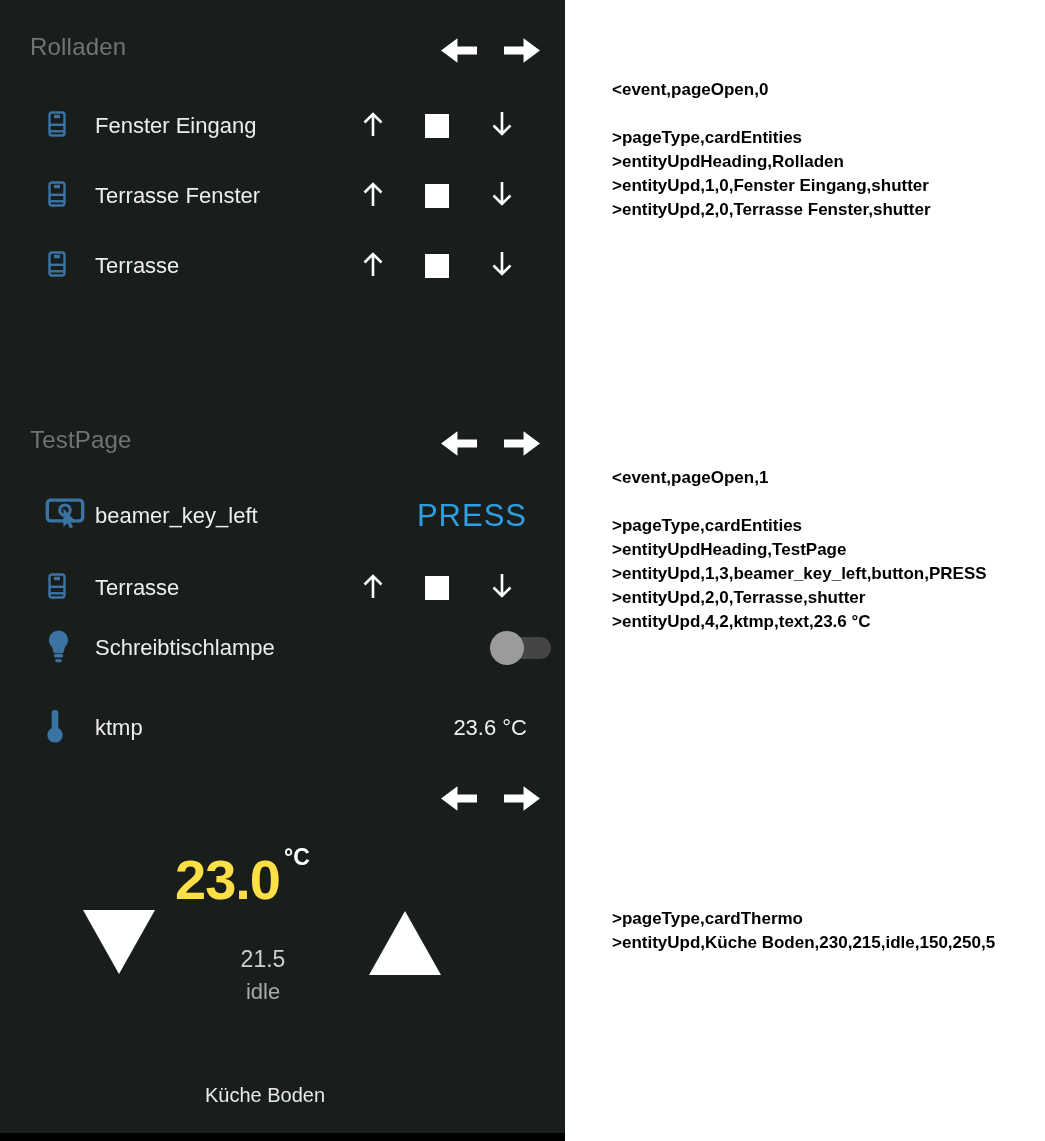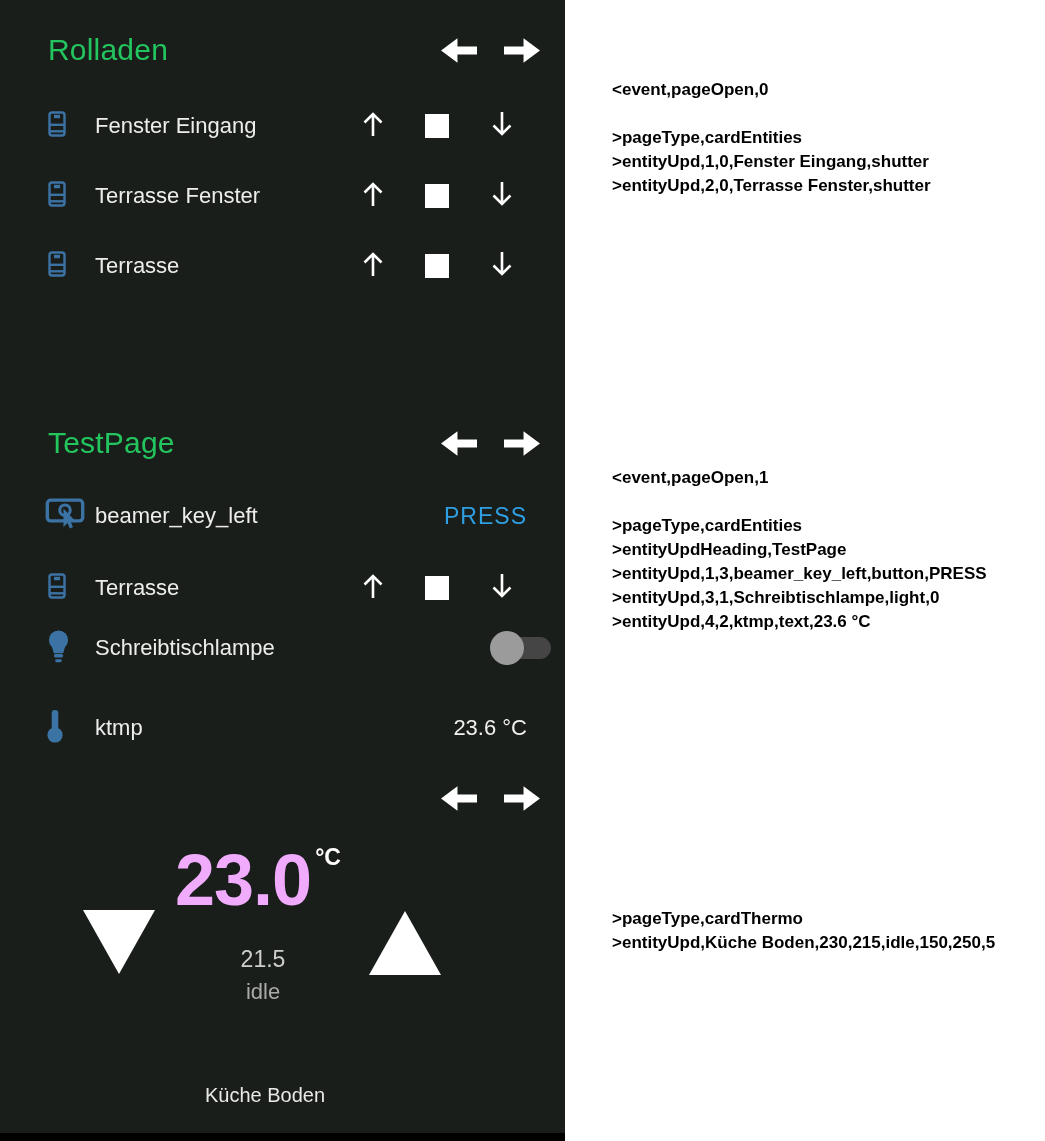--- a/index.html
+++ b/index.html
@@ -8,21 +8,21 @@
     font-family:"Liberation Sans", sans-serif;overflow:hidden;
   }
   
   .panel-col{
     position:absolute;left:0;top:0;width:565px;height:1141px;
     background:#1a1e1a;
   }
   .bottom-strip{position:absolute;left:0;bottom:0;width:565px;height:8px;background:#000;}
 
   .heading{
-    position:absolute;left:48px;color:#22c55e;font-size:30px;font-weight:400;
+    position:absolute;left:30px;color:#737373;font-size:24px;font-weight:400;
     letter-spacing:0.2px;white-space:nowrap;
   }
   #heading-rolladen{top:33px;}
   #heading-testpage{top:426px;}
 
   .nav{position:absolute;display:flex;gap:27px;}
   #nav-1{left:440px;top:35px;}
   #nav-2{left:440px;top:428px;}
   #nav-3{left:440px;top:783px;}
   .nav svg{display:block;}
@@ -40,36 +40,36 @@
 
   .ctl-up{position:absolute;left:358px;top:50%;transform:translateY(-50%);}
   .ctl-stop{
     position:absolute;left:425px;top:50%;transform:translateY(-50%);
     width:24px;height:24px;background:#ffffff;
   }
   .ctl-down{position:absolute;left:487px;top:50%;transform:translateY(-50%);}
 
   .press{
     position:absolute;right:38px;top:50%;transform:translateY(-50%);
-    color:#2e9fe2;font-size:23px;font-weight:500;letter-spacing:1px;
+    color:#2e9fe2;font-size:31px;font-weight:500;letter-spacing:1px;
   }
   .value-text{
     position:absolute;right:38px;top:50%;transform:translateY(-50%);
     color:#f0f0f0;font-size:22px;white-space:nowrap;
   }
   .toggle{
     position:absolute;right:38px;top:50%;transform:translateY(-50%);
     width:58px;height:22px;
   }
   .toggle-track{position:absolute;left:0;top:0;width:58px;height:22px;border-radius:11px;background:#454545;}
   .toggle-knob{position:absolute;left:-3px;top:-6px;width:34px;height:34px;border-radius:50%;background:#9b9b9b;}
 
   
   .temp-wrap{position:absolute;left:175px;top:842px;width:230px;display:flex;align-items:flex-start;}
-  .temp-val{color:#f0abfc;font-size:72px;font-weight:700;line-height:76px;letter-spacing:-1px;}
+  .temp-val{color:#fde047;font-size:56px;font-weight:700;line-height:76px;letter-spacing:-1px;}
   .temp-unit{color:#ffffff;font-size:23px;font-weight:700;margin-left:4px;margin-top:2px;}
   .tri{position:absolute;}
   #tri-down{left:82px;top:909px;}
   #tri-up{left:368px;top:910px;}
   .setpoint{
     position:absolute;left:200px;top:946px;width:126px;text-align:center;
     color:#cfcfcf;font-size:23px;
   }
   .thermo-state{
     position:absolute;left:200px;top:979px;width:126px;text-align:center;
@@ -284,32 +284,33 @@
   <div class="thermo-state">idle</div>
   <div class="thermo-name">Küche Boden</div>
 
   <div class="bottom-strip"></div>
 </div>
 
 <div class="log" id="log-1">
   <div>&lt;event,pageOpen,0</div>
   <div class="log-lines">
     <div>&gt;pageType,cardEntities</div>
+    <div>&gt;entityUpdHeading,Rolladen</div>
     <div>&gt;entityUpd,1,0,Fenster Eingang,shutter</div>
     <div>&gt;entityUpd,2,0,Terrasse Fenster,shutter</div>
   </div>
 </div>
 
 <div class="log" id="log-2">
   <div>&lt;event,pageOpen,1</div>
   <div class="log-lines">
     <div>&gt;pageType,cardEntities</div>
     <div>&gt;entityUpdHeading,TestPage</div>
     <div>&gt;entityUpd,1,3,beamer_key_left,button,PRESS</div>
-    <div>&gt;entityUpd,3,1,Schreibtischlampe,light,0</div>
+    <div>&gt;entityUpd,2,0,Terrasse,shutter</div>
     <div>&gt;entityUpd,4,2,ktmp,text,23.6 °C</div>
   </div>
 </div>
 
 <div class="log" id="log-3">
   <div class="log-lines">
     <div>&gt;pageType,cardThermo</div>
     <div>&gt;entityUpd,Küche Boden,230,215,idle,150,250,5</div>
   </div>
 </div>

